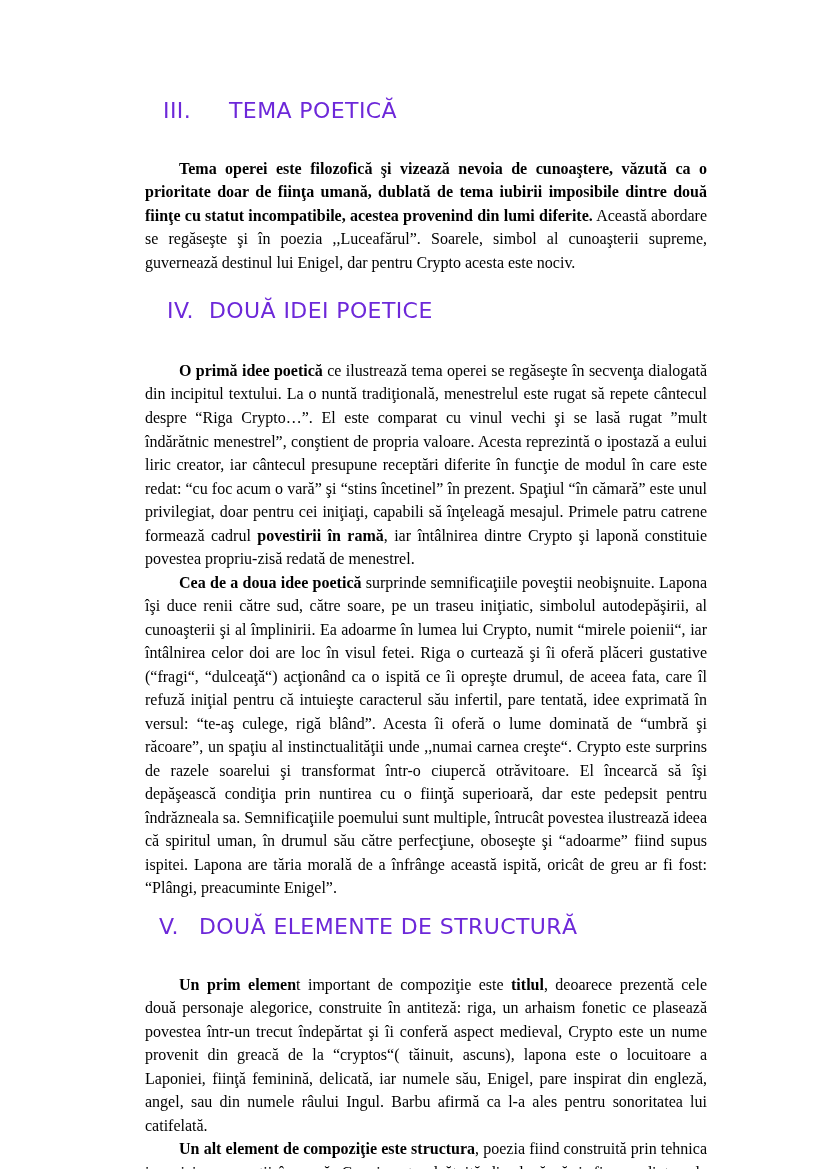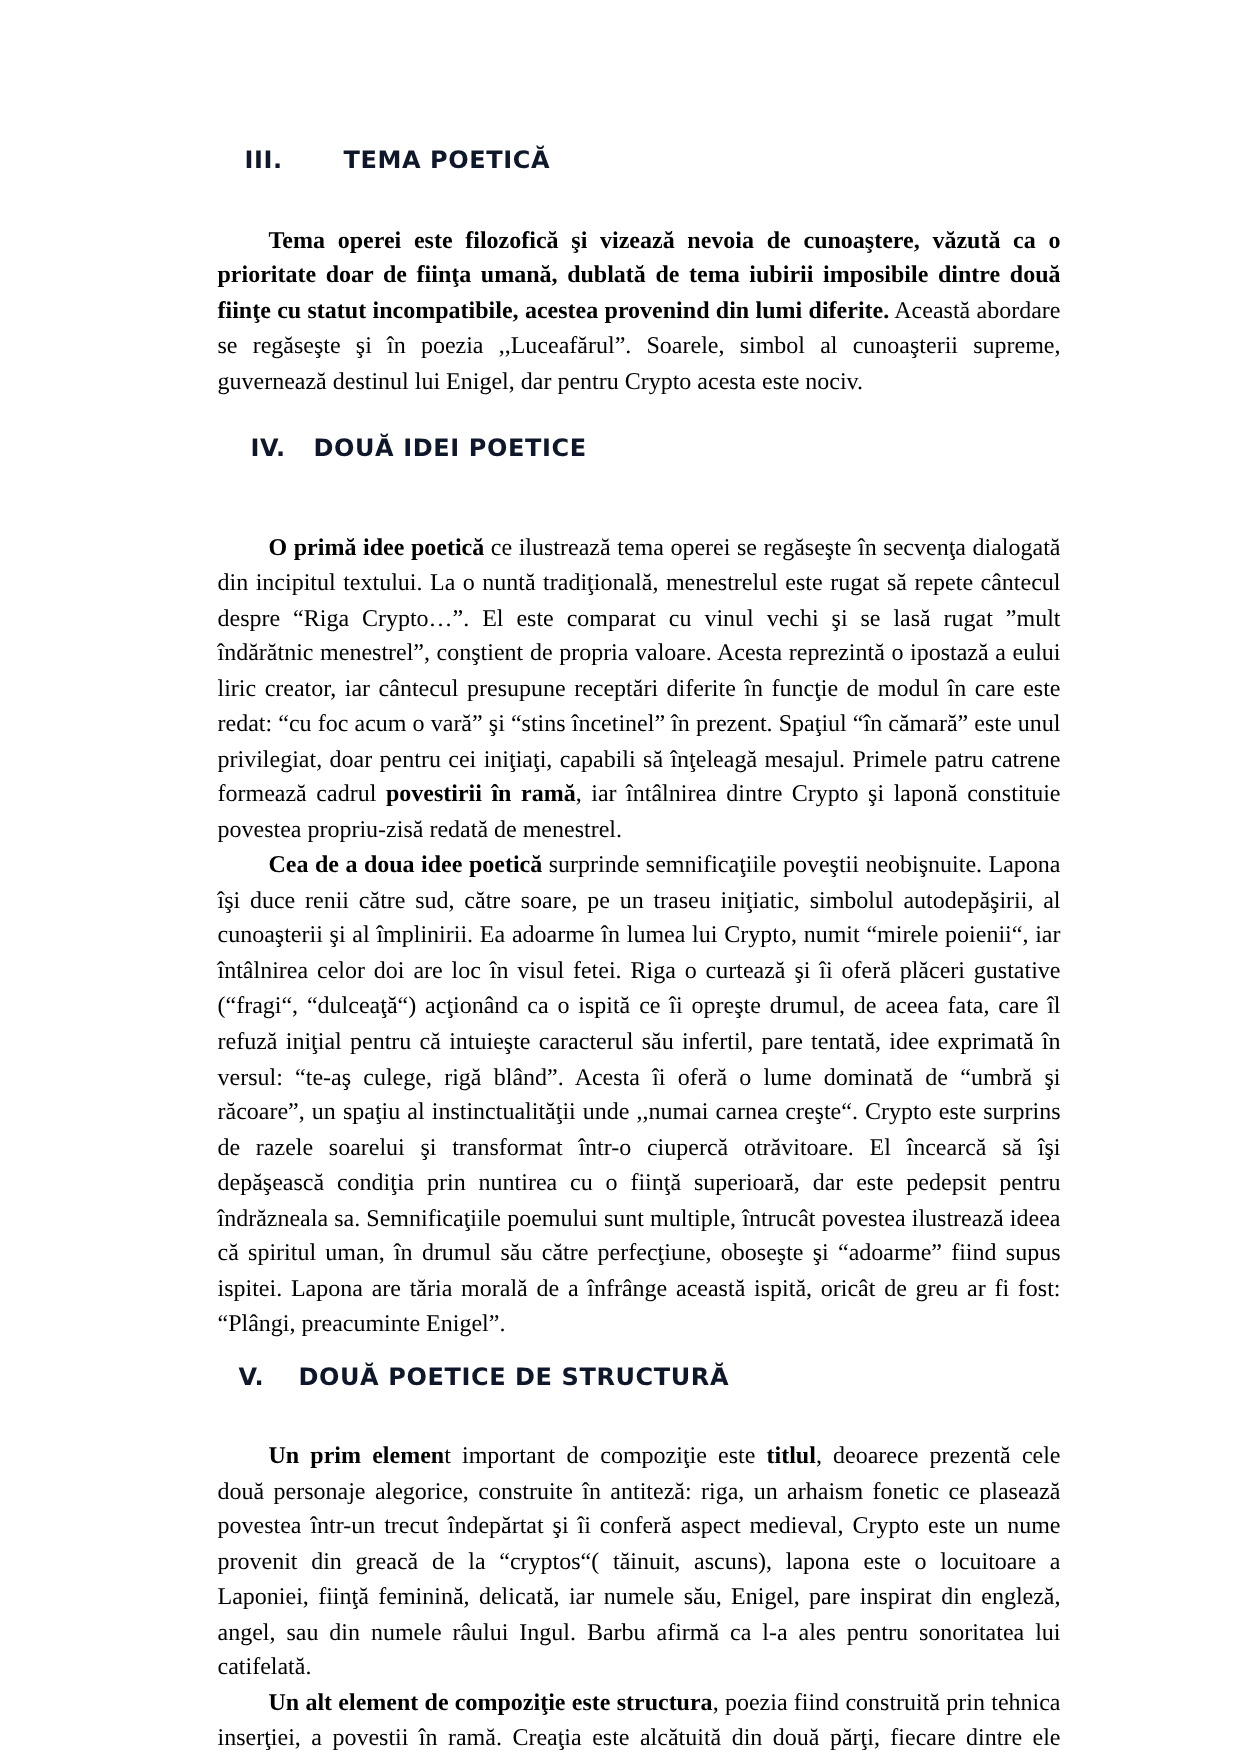--- a/index.html
+++ b/index.html
@@ -22,33 +22,33 @@
     box-sizing: border-box;
     padding: 96px 121px 60px 145px;
   }
   .doc-body {
     width: 562px;
   }
 
   
   .heading {
     font-family: "DejaVu Sans", "Liberation Sans", sans-serif;
-    font-weight: 700;
-    font-size: 16px;
+    font-weight: 400;
+    font-size: 22px;
     letter-spacing: 0.4px;
-    color: #0f172a;
+    color: #6d28d9;
     white-space: pre;
     line-height: 1.35;
   }
   .heading .num {
     display: inline-block;
   }
   .h-iii { margin: 0 0 0 18px; }
   .h-iii .num { width: 66px; }
-  .h-iv  { margin: 0 0 13px 22px; }
+  .h-iv  { margin: 0 0 2px 22px; }
   .h-iv  .num { width: 42px; }
   .h-v   { margin: 0 0 0 14px; }
   .h-v   .num { width: 40px; }
 
   
   p.para {
     margin: 0;
     font-size: 16px;
     line-height: 1.47;
     text-align: justify;
@@ -80,21 +80,21 @@
     <h2 class="heading h-iv"><span class="num">IV.</span><span>DOUĂ IDEI POETICE</span></h2>
 
     <div class="gap-lg"></div>
 
     <p class="para"><b>O primă idee poetică</b><span> ce ilustrează tema operei se regăseşte în secvenţa dialogată din incipitul textului. La o nuntă tradiţională, menestrelul este rugat să repete cântecul despre “Riga Crypto…”. El este comparat cu vinul vechi şi se lasă rugat ”mult îndărătnic menestrel”, conştient  de propria valoare. Acesta reprezintă o ipostază a eului liric creator, iar cântecul presupune receptări diferite în funcţie de modul în care este redat: “cu foc acum o vară” şi “stins încetinel” în prezent. Spaţiul “în cămară” este unul privilegiat, doar pentru cei iniţiaţi, capabili să înţeleagă mesajul. Primele patru catrene formează cadrul </span><b>povestirii în ramă</b><span>, iar întâlnirea dintre Crypto şi laponă constituie povestea propriu-zisă redată de menestrel.</span></p>
 
     <p class="para"><b>Cea de a doua idee poetică</b><span> surprinde semnificaţiile poveştii neobişnuite. Lapona îşi duce renii către sud, către soare, pe un traseu iniţiatic, simbolul autodepăşirii, al cunoaşterii şi al împlinirii. Ea adoarme în lumea lui Crypto, numit “mirele poienii“, iar întâlnirea celor doi are loc în visul fetei. Riga o curtează şi îi oferă plăceri gustative (“fragi“, “dulceaţă“)  acţionând ca o ispită ce îi opreşte drumul, de aceea fata, care îl refuză iniţial pentru că intuieşte caracterul său infertil, pare tentată, idee exprimată în versul: “te-aş culege, rigă blând”. Acesta îi oferă o lume dominată de “umbră şi răcoare”, un spaţiu al instinctualităţii unde ,,numai carnea creşte“. Crypto este surprins de razele soarelui şi transformat într-o ciupercă otrăvitoare. El încearcă să îşi depăşească condiţia prin nuntirea cu o fiinţă superioară, dar este pedepsit pentru îndrăzneala sa. Semnificaţiile poemului sunt multiple, întrucât povestea ilustrează ideea că spiritul uman, în drumul său către perfecţiune, oboseşte şi “adoarme” fiind supus ispitei. Lapona are tăria morală de a înfrânge această ispită, oricât de greu ar fi fost: “Plângi, preacuminte Enigel”.</span></p>
 
     <div class="gap-xs"></div>
 
-    <h2 class="heading h-v"><span class="num">V.</span><span>DOUĂ POETICE DE STRUCTURĂ</span></h2>
+    <h2 class="heading h-v"><span class="num">V.</span><span>DOUĂ ELEMENTE DE STRUCTURĂ</span></h2>
 
     <div class="gap-lg"></div>
 
     <p class="para"><b>Un prim elemen</b><span>t important de compoziţie este </span><b>titlul</b><span>, deoarece prezentă cele două personaje alegorice, construite în antiteză: riga, un arhaism fonetic ce plasează povestea într-un trecut îndepărtat şi îi conferă aspect medieval, Crypto este un nume provenit din greacă de la “cryptos“( tăinuit, ascuns), lapona este o locuitoare a Laponiei, fiinţă feminină, delicată, iar numele său, Enigel, pare inspirat din engleză, angel, sau din numele râului Ingul. Barbu afirmă ca l-a ales pentru sonoritatea lui catifelată.</span></p>
 
     <p class="para"><b>Un alt element de compoziţie este structura</b><span>, poezia fiind construită prin tehnica inserţiei, a povestii în ramă. Creaţia este alcătuită din două părţi, fiecare dintre ele prezentând câte o nuntă: una împlinită, cadru al celeilalte nunţi, povestită, ratată, modificată în final prin căsătoria lui Crypto cu măsălariţa. Textul conţine  cadrul şi povestea propriu-zisă cu mai multe secvenţe: portretul rigăi, portretul Laponei, dialogul dintre ei şi pedepsirea lui Crypto. Firul narativ, prezenţa personajelor şi a naratorului sunt trăsături epice, dialogul este specific dramaticului, iar lirismul măştilor sugerează ipostazele eului.</span></p>
 
   </div>
 </div>
 

